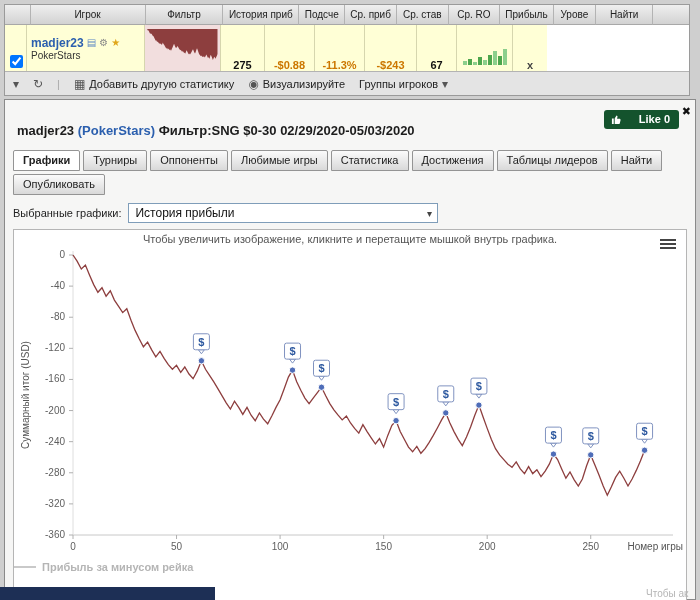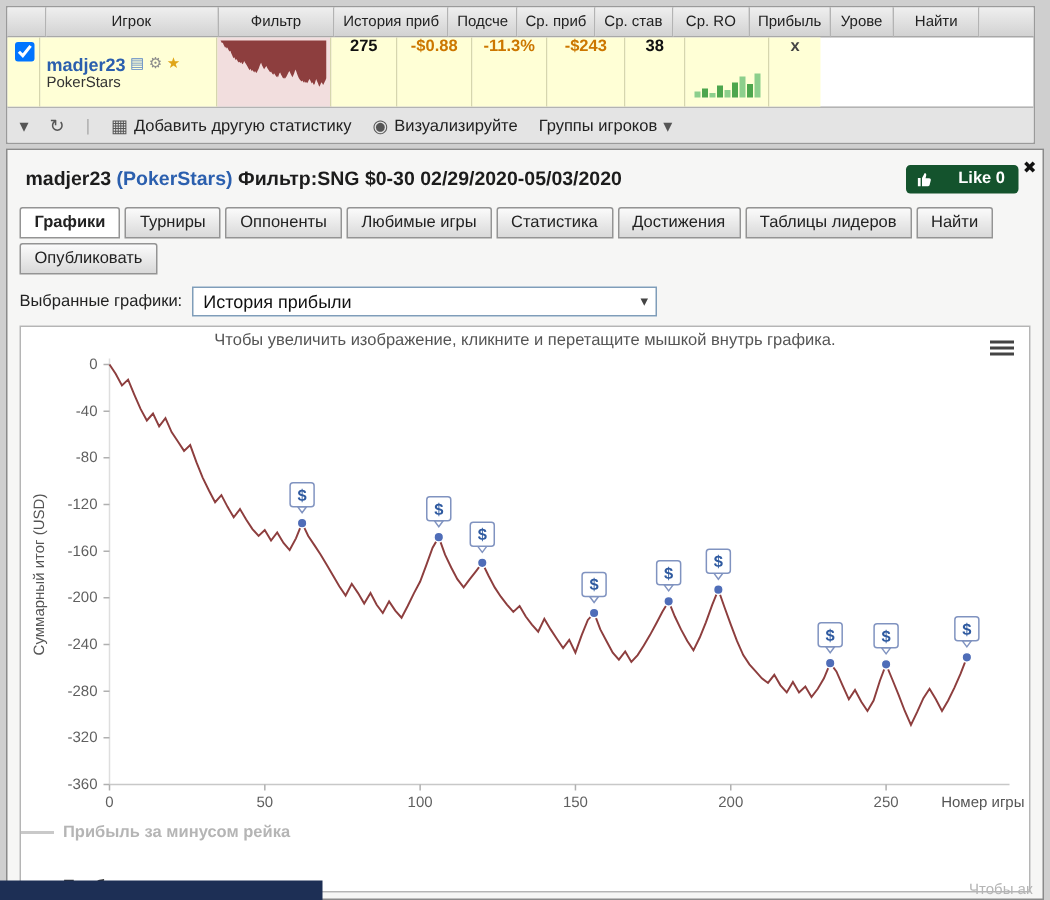--- a/index.html
+++ b/index.html
@@ -13,21 +13,21 @@
   .players-table{position:absolute;left:4px;top:4px;width:684px;background:#fff;border:1px solid #9a9a9a;}
   .t-row{display:flex;}
   .hcell{
     background:linear-gradient(#efefef,#d2d2d2);
     border-right:1px solid #b3b3b3;border-bottom:1px solid #a8a8a8;
     font-size:10px;color:#222;text-align:center;
     padding:4px 2px;white-space:nowrap;overflow:hidden;
   }
   .dcell{
     background:#ffffd6;border-right:1px solid #d6d6ae;
-    font-size:11px;color:#111;display:flex;align-items:flex-start;justify-content:center;
+    font-size:11px;color:#111;display:flex;align-items:flex-end;justify-content:center;
     height:46px;box-sizing:border-box;overflow:hidden;
   }
   .c0{width:22px;} .c1{width:118px;} .c2{width:78px;} .c3{width:76px;}
   .c4{width:44px;} .c5{width:50px;} .c6{width:50px;} .c7{width:50px;}
   .c8{width:52px;} .c9{width:40px;} .c10{width:56px;} .c11{width:34px;border-right:none;}
   .player-cell{flex-direction:column;align-items:flex-start;justify-content:center;padding-left:4px;}
   .player-top{display:flex;align-items:center;gap:3px;}
   .player-name{color:#2b5fae;font-weight:bold;font-size:12px;cursor:pointer;}
   .mini-icon{font-size:10px;line-height:10px;}
   .icon-blue{color:#5b86c5;} .icon-gray{color:#8a8a8a;} .icon-gold{color:#e0a619;}
@@ -47,21 +47,21 @@
   }
   .tool-item{display:flex;align-items:center;gap:4px;cursor:pointer;}
   .tool-icon{font-size:12px;color:#555;}
   .tool-sep{color:#aaa;}
   
   .main-panel{
     position:absolute;left:4px;top:99px;width:692px;height:501px;
     background:#f6f6f5;border:1px solid #8a8a8a;box-sizing:border-box;
   }
   .panel-close{position:absolute;top:5px;right:4px;font-size:11px;font-weight:bold;color:#111;cursor:pointer;}
-  .panel-title{padding:11px 12px 0 12px;font-size:13px;font-weight:bold;color:#1c1c1c;}
+  .panel-title{padding:23px 12px 0 12px;font-size:13px;font-weight:bold;color:#1c1c1c;}
   .site-link{color:#2b5fae;}
   .like-btn{
     position:absolute;top:10px;right:16px;background:#14532d;color:#fff;
     font-size:11px;font-weight:bold;padding:3px 9px 4px 7px;border-radius:3px;
     display:flex;align-items:center;gap:17px;cursor:pointer;
   }
   .tabs-row{display:flex;gap:3px;margin:12px 0 0 8px;}
   .tabs-row.second{margin-top:3px;}
   .tab{
     font-size:11px;color:#222;padding:3px 9px 4px 9px;
@@ -139,21 +139,21 @@
     <div class="dcell c5">
         <span class="num-neg">-$0.88</span>
       </div>
     <div class="dcell c7">
         <span class="num-neg">-11.3%</span>
       </div>
     <div class="dcell c8">
         <span class="num-neg">-$243</span>
       </div>
     <div class="dcell c9">
-        <span class="num-pos">38</span>
+        <span class="num-pos">67</span>
       </div>
     <div class="dcell c10 form-cell" id="form-bars">
         <div class="fbar" style="height: 4px;"></div>
         <div class="fbar dark" style="height: 6px;"></div>
         <div class="fbar" style="height: 3px;"></div>
         <div class="fbar dark" style="height: 8px;"></div>
         <div class="fbar" style="height: 5px;"></div>
         <div class="fbar dark" style="height: 10px;"></div>
         <div class="fbar" style="height: 14px;"></div>
         <div class="fbar dark" style="height: 9px;"></div>

